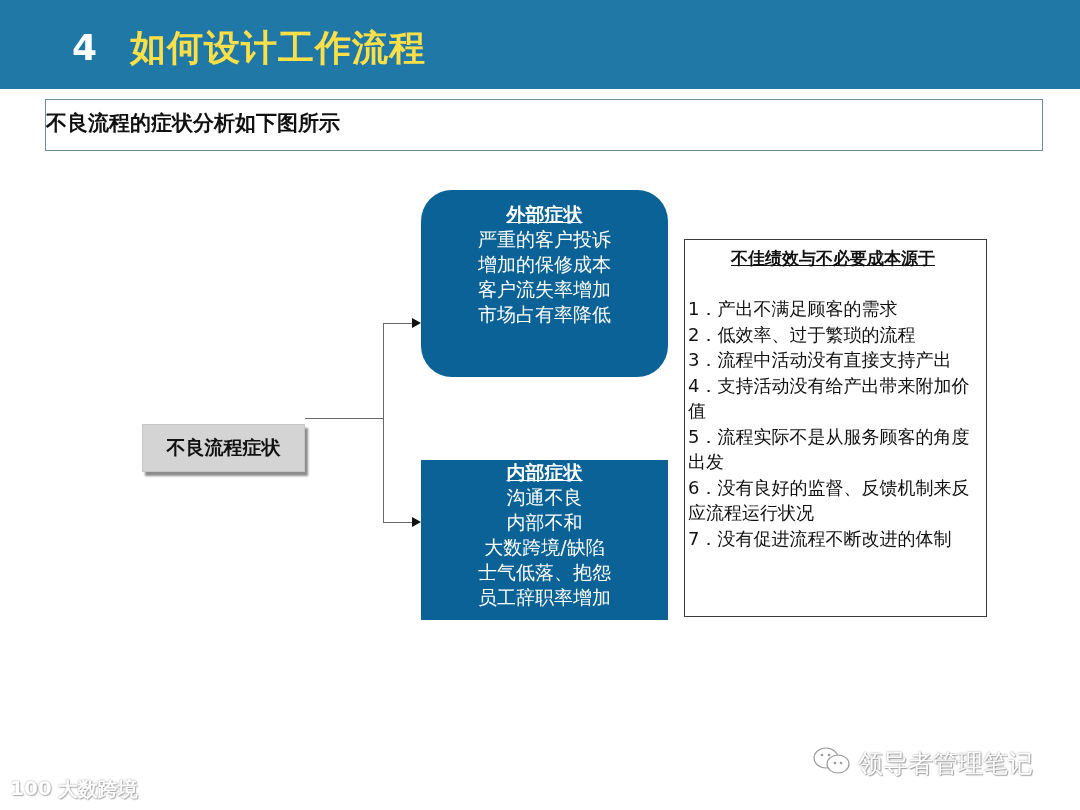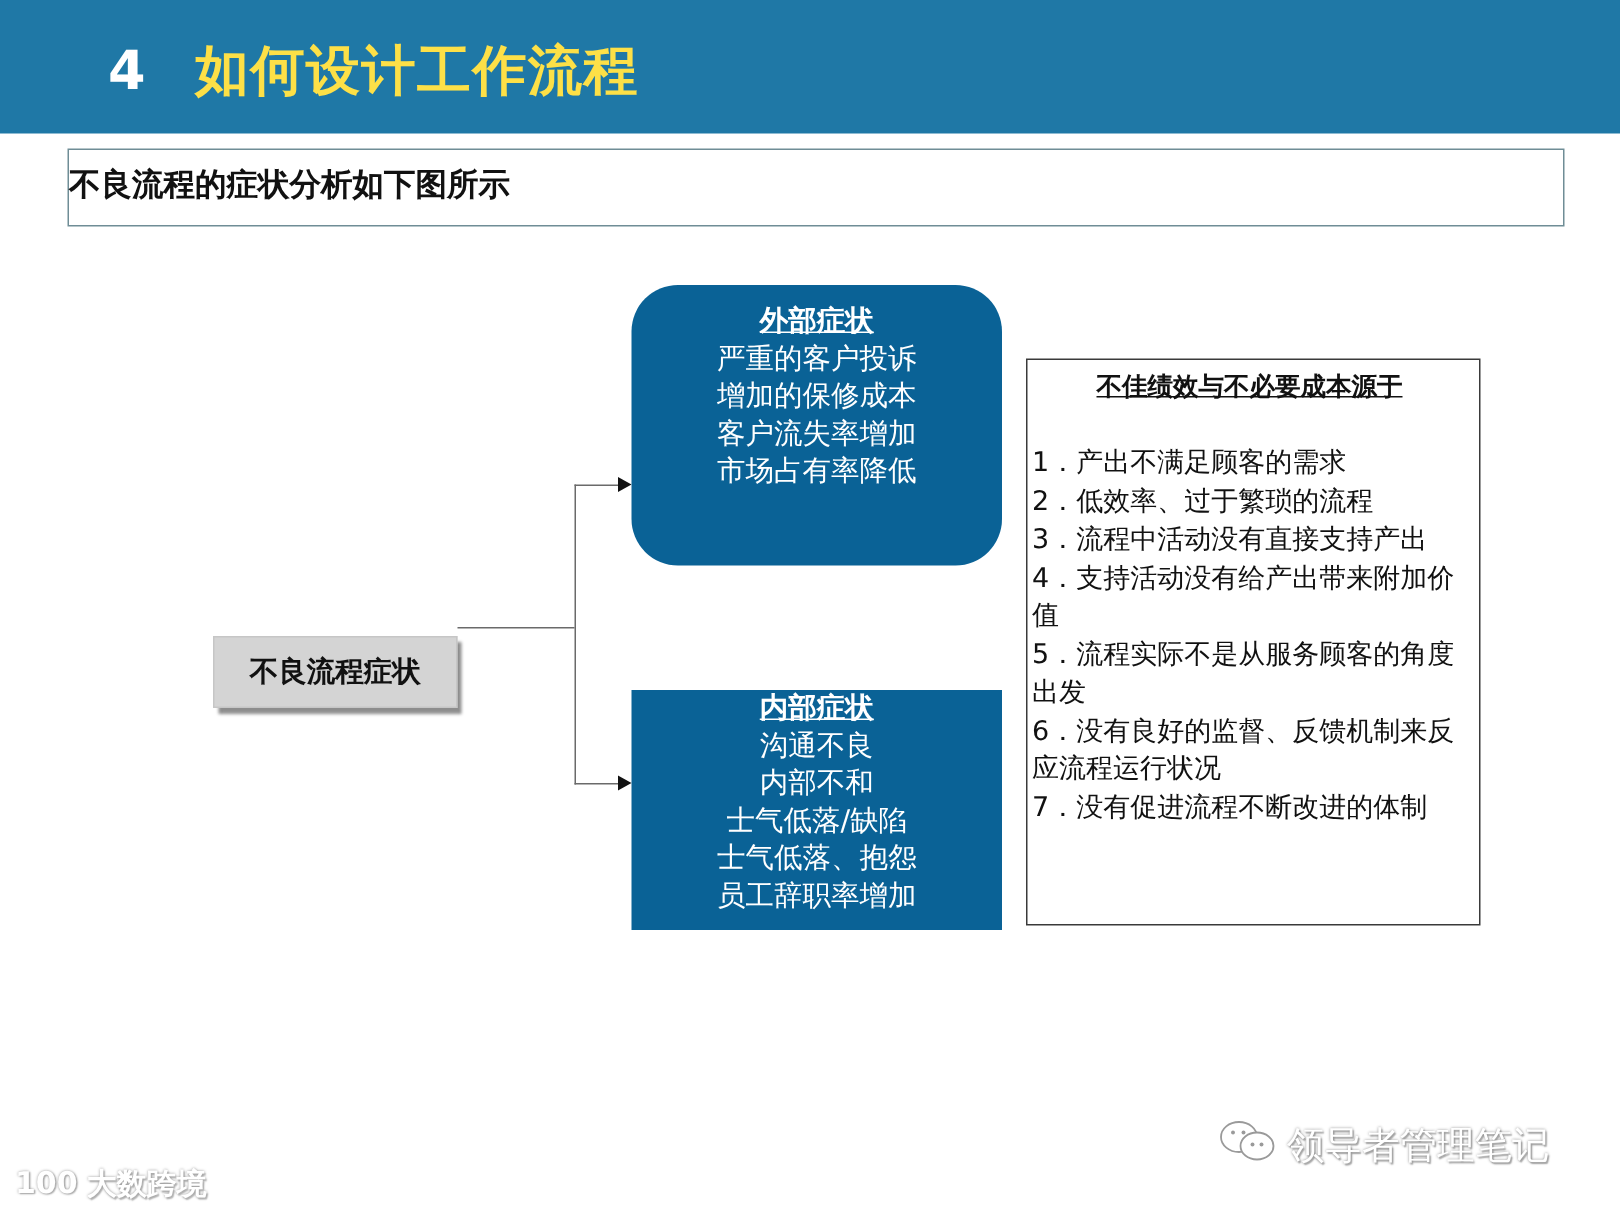--- a/index.html
+++ b/index.html
@@ -103,21 +103,21 @@
   <span class="box-line">严重的客户投诉</span>
   <span class="box-line">增加的保修成本</span>
   <span class="box-line">客户流失率增加</span>
   <span class="box-line">市场占有率降低</span>
 </div>
 
 <div class="blue-box" style="top:460px; height:160px; padding-bottom:10px;">
   <span class="box-heading">内部症状</span>
   <span class="box-line">沟通不良</span>
   <span class="box-line">内部不和</span>
-  <span class="box-line">士气低落/缺陷</span>
+  <span class="box-line">大数跨境/缺陷</span>
   <span class="box-line">士气低落、抱怨</span>
   <span class="box-line">员工辞职率增加</span>
 </div>
 
 <div class="right-box">
   <div class="right-heading">不佳绩效与不必要成本源于</div>
   <div class="right-item">1．产出不满足顾客的需求</div>
   <div class="right-item">2．低效率、过于繁琐的流程</div>
   <div class="right-item">3．流程中活动没有直接支持产出</div>
   <div class="right-item">4．支持活动没有给产出带来附加价值</div>

